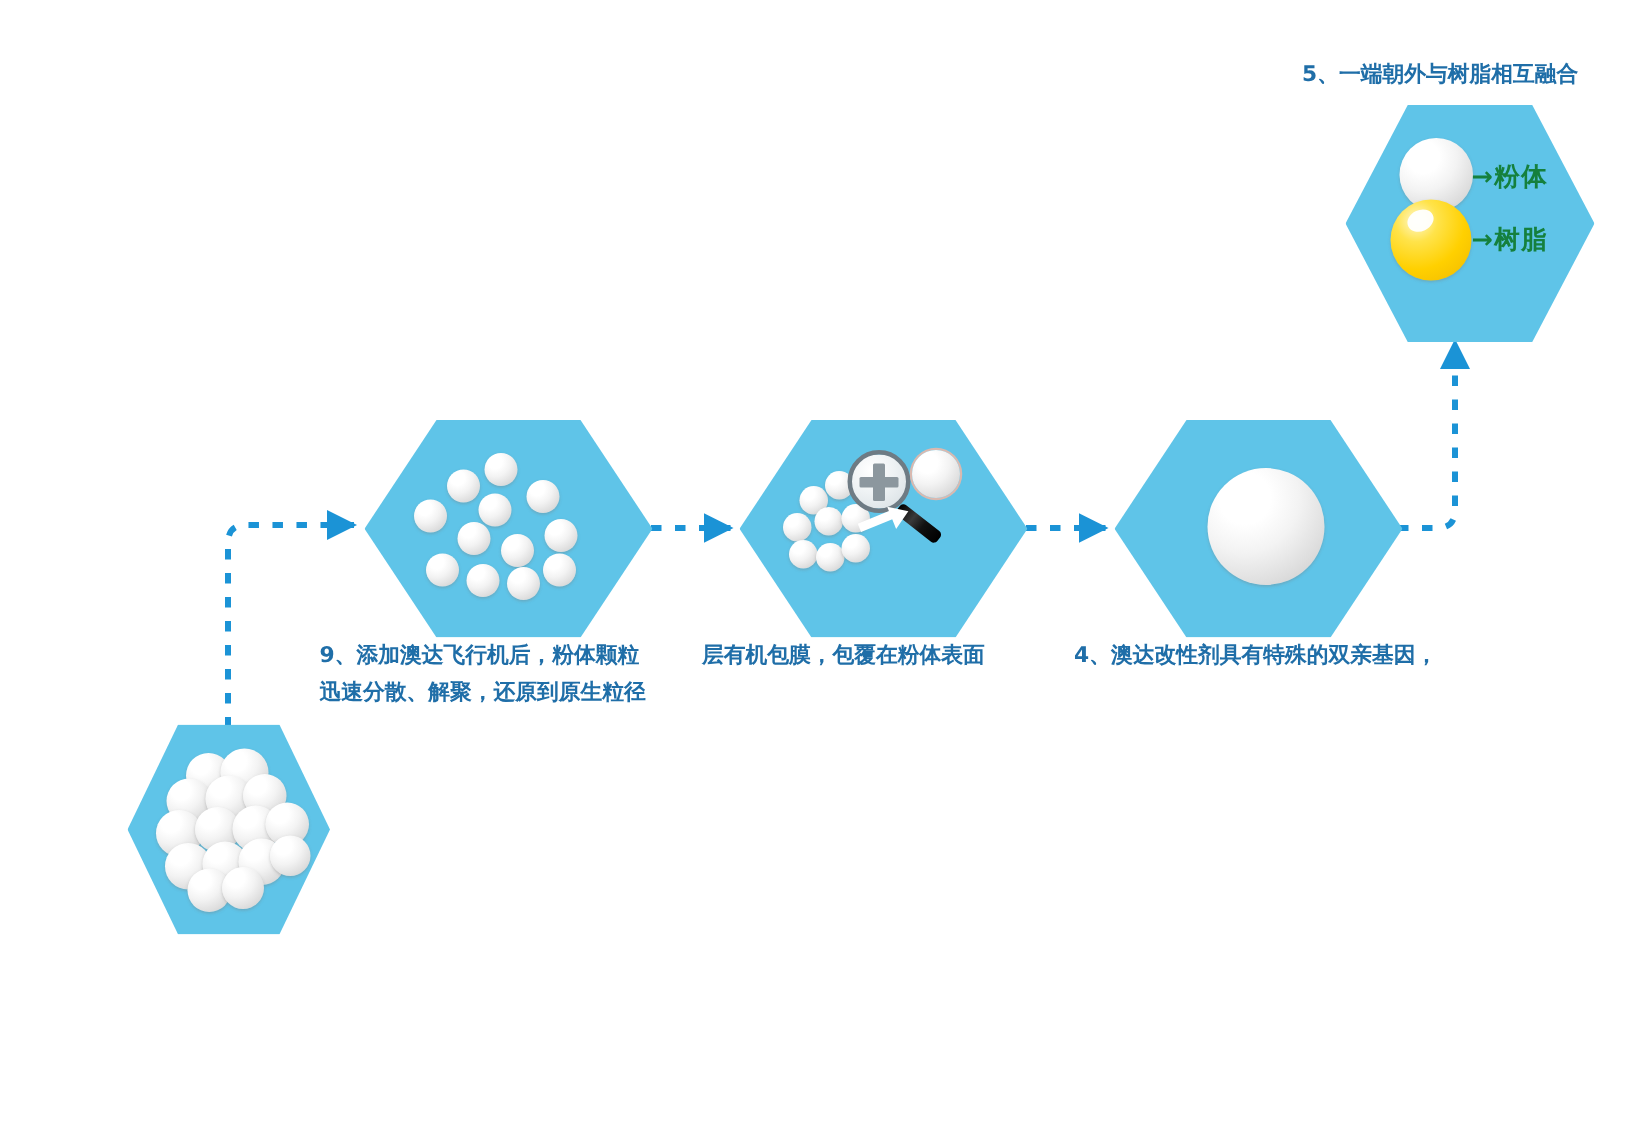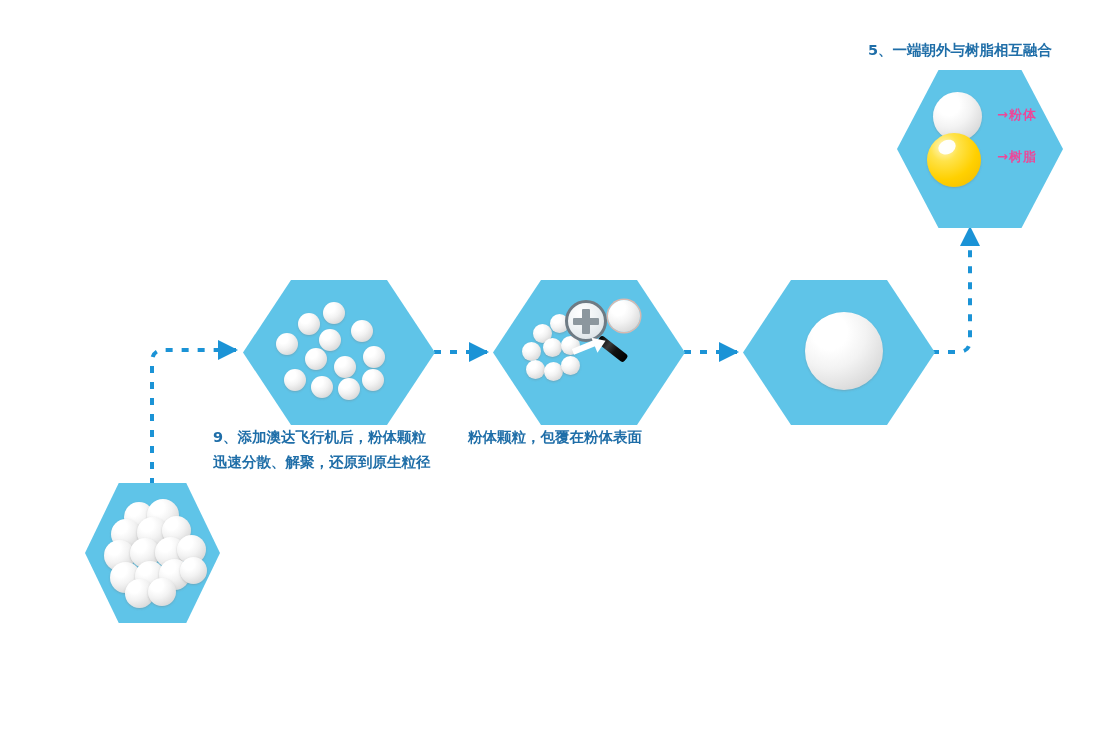--- a/index.html
+++ b/index.html
@@ -75,26 +75,25 @@
 
   
   .mol{
     position:absolute;
     transform-origin:50% 50%;
   }
 
   
   .hexlabel{
     position:absolute;
-    color:#ec4899;
-    font-size:13px;
+    color:#15803d;
+    font-size:17px;
     font-weight:bold;
     white-space:nowrap;
     letter-spacing:1px;
-    margin-left:16px;
   }
 
   
   .mg-lens{
     position:absolute;
     border-radius:50%;
     background:radial-gradient(circle at 35% 28%,#ffffff 0%,#eef2f4 45%,#d5dde1 100%);
     border:3px solid #6E7B84;
     box-sizing:border-box;
   }
@@ -199,38 +198,39 @@
 
       <div class="mg-handle" style="left:106px;top:54px;width:34px;height:9px;transform:rotate(38deg);"></div>
 
       <div style="position:absolute;left:79px;top:64px;width:26px;height:6px;background:#fff;transform:rotate(-22deg);"></div>
       <div class="mg-arrow" style="left:101px;top:55px;border-top:8px solid transparent;border-bottom:8px solid transparent;border-left:12px solid #fff;transform:rotate(-22deg);"></div>
 
       <div class="sph" style="left:115px;top:20px;width:32px;height:32px;box-shadow:0 0 0 1.5px #d9b9b0;"></div>
     </div>
   </div>
   <div class="caption" style="left:468px;top:425px;width:250px;">
-    <div>粉体颗粒，包覆在粉体表面</div>
+    <div>层有机包膜，包覆在粉体表面</div>
   </div>
 
   <div class="hex" style="left:743px;top:280px;width:192px;height:145px;">
     <div class="shape"></div>
     <div class="inner">
 
       <div class="sph" style="left:62px;top:32px;width:78px;height:78px;"></div>
 
       <div class="mol" style="left:93px;top:14px;width:15px;height:44px;transform:rotate(0deg);"></div>
       <div class="mol" style="left:128px;top:30px;width:15px;height:44px;transform:rotate(58deg);"></div>
       <div class="mol" style="left:128px;top:70px;width:15px;height:44px;transform:rotate(122deg);"></div>
       <div class="mol" style="left:93px;top:86px;width:15px;height:44px;transform:rotate(180deg);"></div>
       <div class="mol" style="left:58px;top:70px;width:15px;height:44px;transform:rotate(238deg);"></div>
       <div class="mol" style="left:58px;top:30px;width:15px;height:44px;transform:rotate(302deg);"></div>
     </div>
   </div>
   <div class="caption" style="left:716px;top:425px;width:270px;">
+    <div>4、澳达改性剂具有特殊的双亲基因，</div>
   </div>
 
   <div class="hex" style="left:897px;top:70px;width:166px;height:158px;">
     <div class="shape"></div>
     <div class="inner">
 
       <div class="sph" style="left:36px;top:22px;width:49px;height:49px;"></div>
 
       <div class="sph yellow" style="left:30px;top:63px;width:54px;height:54px;"></div>
 

